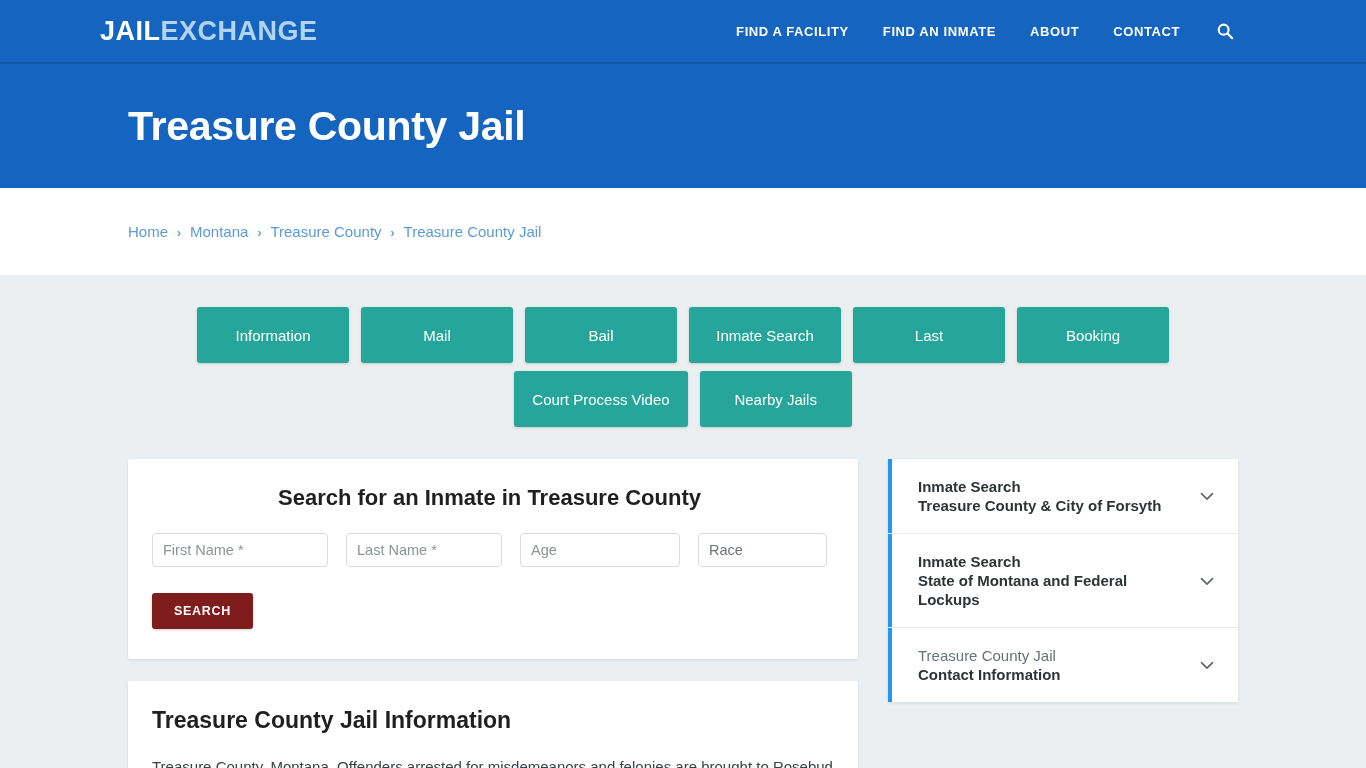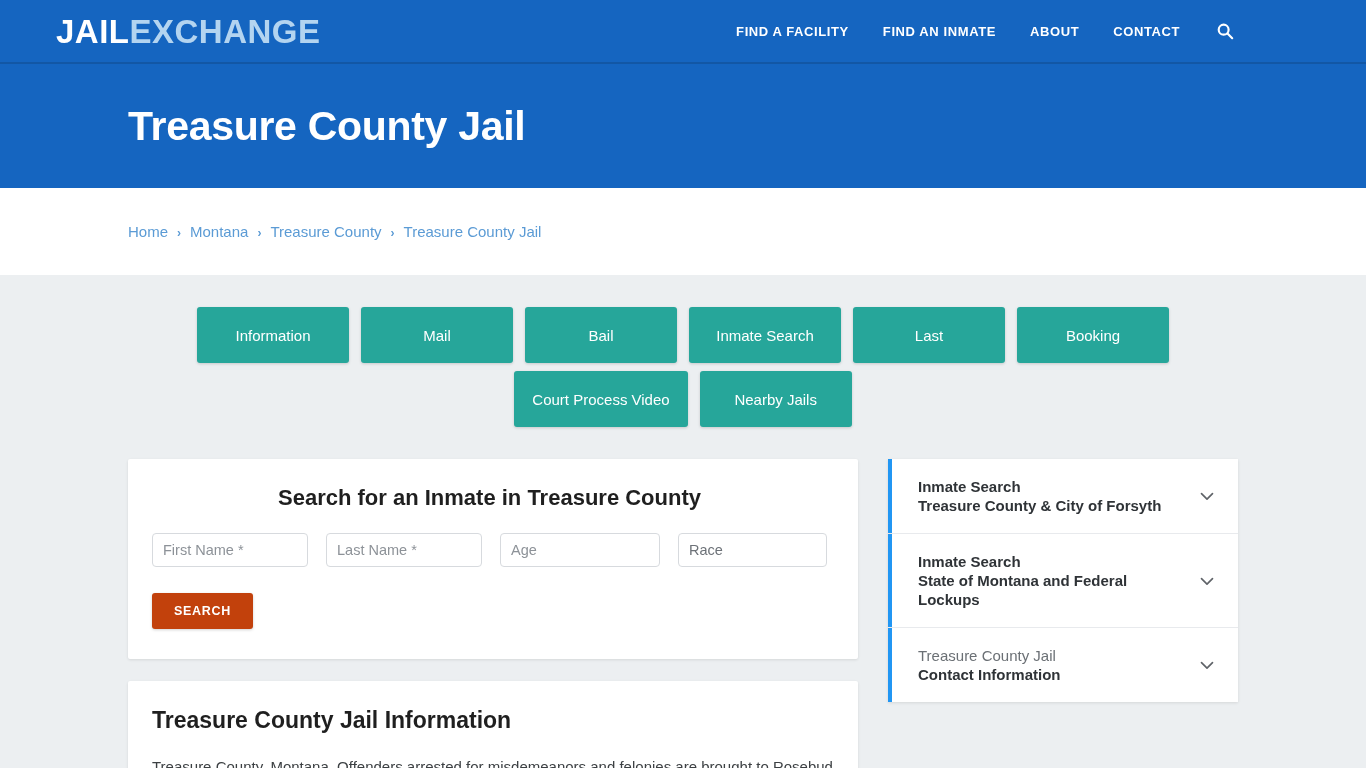--- a/index.html
+++ b/index.html
@@ -15,22 +15,22 @@
   
   .topbar {
     position: relative;
     height: 64px;
     background: #1565c0;
     display: flex;
     align-items: center;
     border-bottom: 2px solid #1257a5;
   }
   .logo {
-    margin-left: 56px;
-    font-size: 33px;
+    margin-left: 100px;
+    font-size: 27px;
     font-weight: bold;
     letter-spacing: 0.5px;
     line-height: 1;
     white-space: nowrap;
   }
   .logo .jail { color: #ffffff; }
   .logo .exchange { color: #b3d4f0; }
 
   .topnav {
     margin-left: auto;
@@ -168,41 +168,41 @@
     height: 34px;
     border: 1px solid #d7dade;
     border-radius: 4px;
     padding: 0 10px;
     font-size: 14.5px;
     color: #6d7278;
     background: #ffffff;
     font-family: "Liberation Sans", sans-serif;
     outline: none;
   }
-  .f-first { width: 156px; }
+  .f-first { width: 176px; }
   .f-last  { width: 156px; }
   .f-age   { width: 160px; }
   .f-race  {
     width: 158px;
     appearance: none;
     -webkit-appearance: none;
     background-image:
       linear-gradient(45deg, transparent 50%, #7a7f85 50%),
       linear-gradient(135deg, #7a7f85 50%, transparent 50%);
     background-position:
       calc(100% - 19px) 15px,
       calc(100% - 13px) 15px;
     background-size: 6px 6px, 6px 6px;
     background-repeat: no-repeat;
   }
   .fields input::placeholder { color: #8d9298; }
 
   .search-btn {
     margin-top: 26px;
-    background: #c2410c;
+    background: #7f1d1d;
     color: #ffffff;
     border: none;
     border-radius: 3px;
     height: 36px;
     padding: 0 22px;
     font-size: 12.5px;
     font-weight: bold;
     letter-spacing: 0.7px;
     cursor: pointer;
     box-shadow: 0 1px 3px rgba(0,0,0,0.18);

